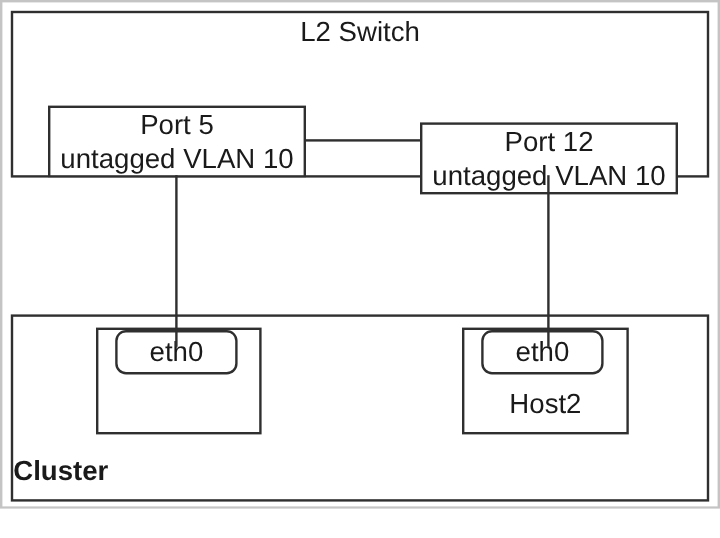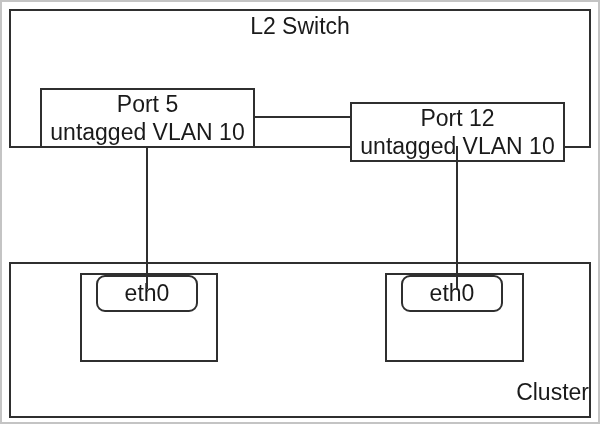--- a/index.html
+++ b/index.html
@@ -35,21 +35,21 @@
     line-height:28px;text-align:center;white-space:nowrap;
   }
   .port5{left:29px;}
   .port12{left:339px;margin-top:14px;}
   .hline{
     position:absolute;left:244px;top:105px;width:95px;height:2px;
     background:var(--line);
   }
   
   .cluster{left:7px;top:260px;width:582px;height:156px;}
-  .cluster-label{position:absolute;bottom:10px;left:0;right:0;text-align:right;line-height:27px;}
+  .cluster-label{position:absolute;bottom:10px;left:0;right:0;text-align:left;line-height:27px;font-weight:bold;}
   .host{width:138px;height:89px;top:9px;}
   .host1{left:69px;}
   .host2{left:374px;width:139px;}
   .eth{
     position:absolute;left:14px;top:0px;width:102px;height:37px;
     box-sizing:border-box;border:2px solid var(--line);border-radius:9px;
     background:var(--bg);
     display:flex;align-items:center;justify-content:center;line-height:1;
   }
   .host-label{position:absolute;bottom:10px;left:0;right:0;text-align:center;line-height:27px;}
@@ -83,20 +83,21 @@
     <div class="box host host1">
       <div class="eth">
         <span>eth0</span>
       </div>
     </div>
 
     <div class="box host host2">
       <div class="eth">
         <span>eth0</span>
       </div>
+      <div class="host-label">Host2</div>
     </div>
 
     <div class="cluster-label">Cluster</div>
   </div>
 
   <div class="vline v1"></div>
   <div class="vline v2"></div>
 
 </div>
 

